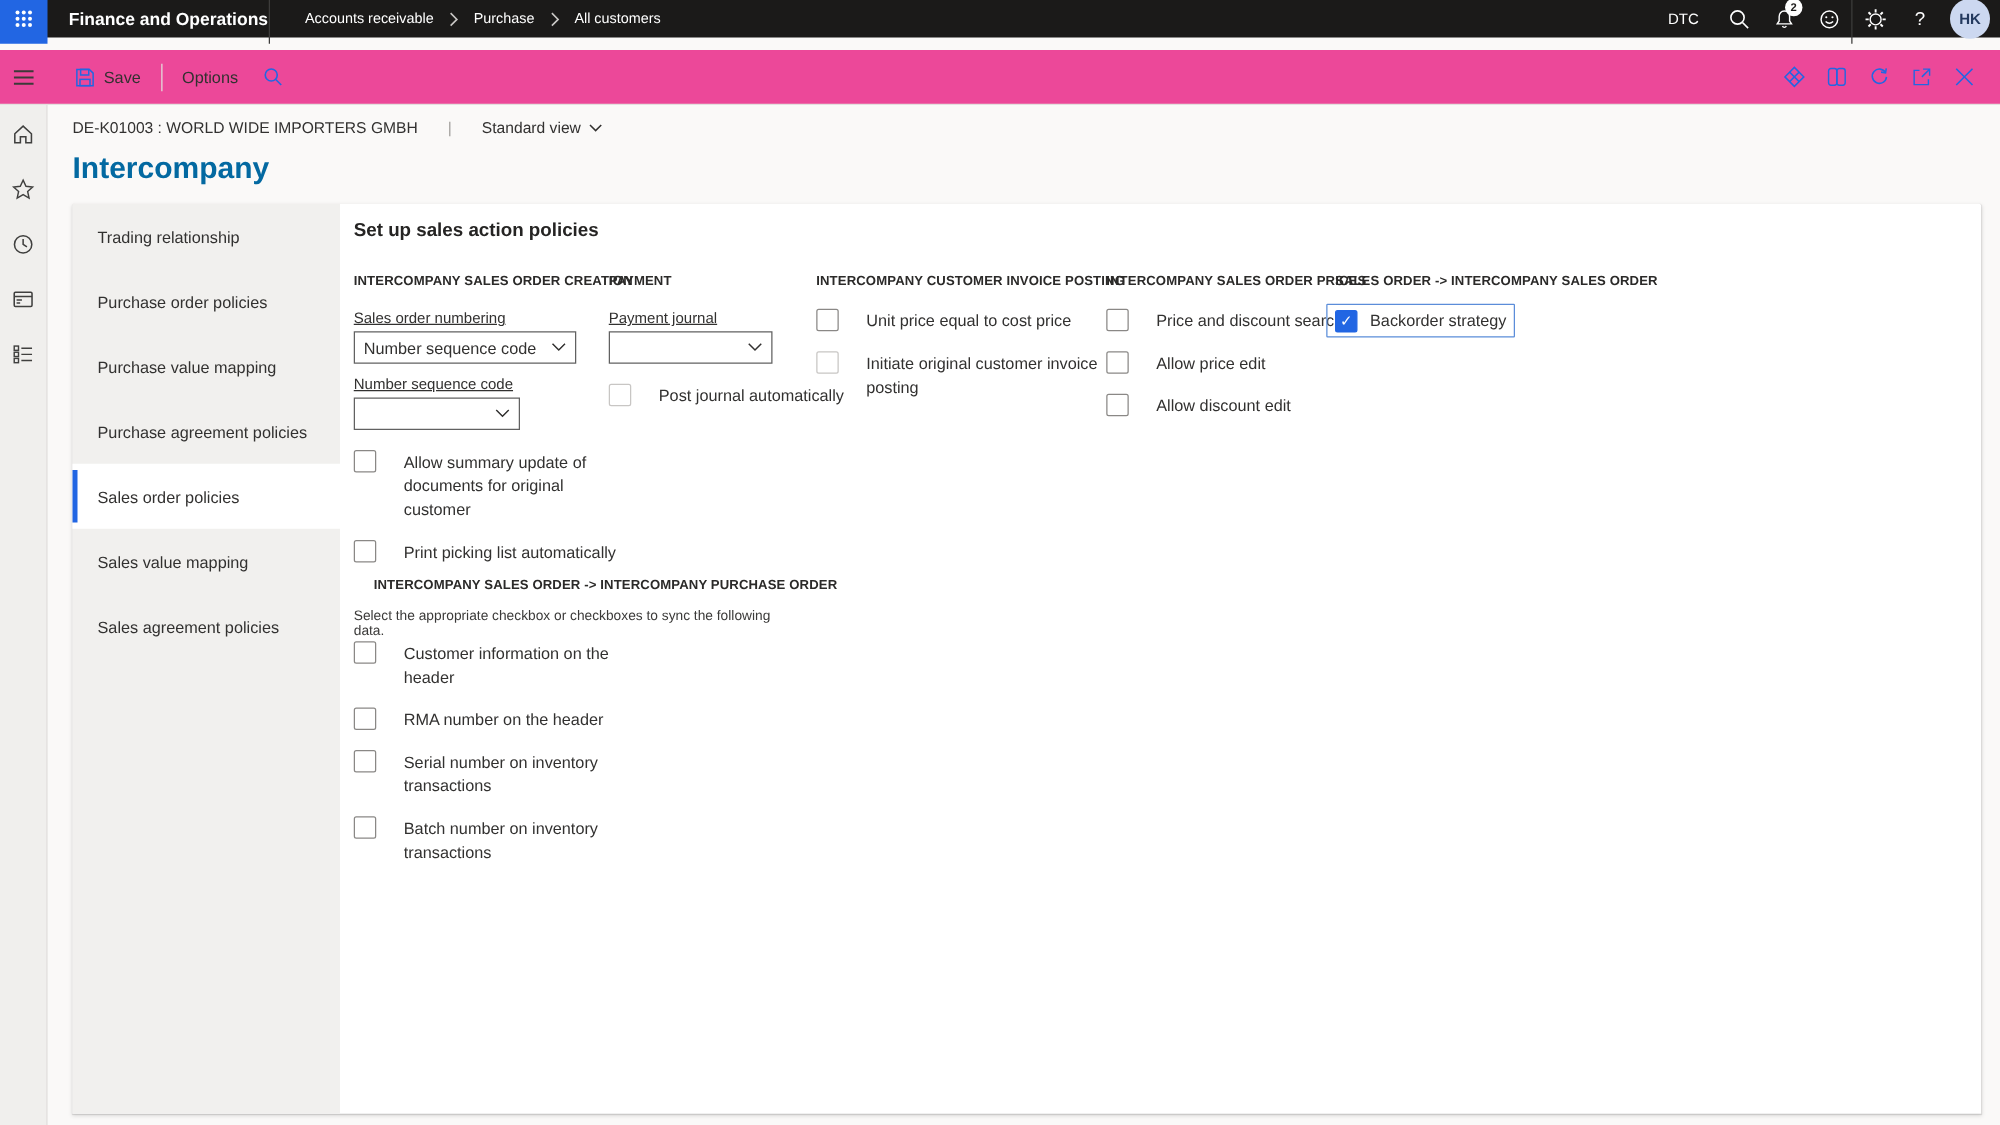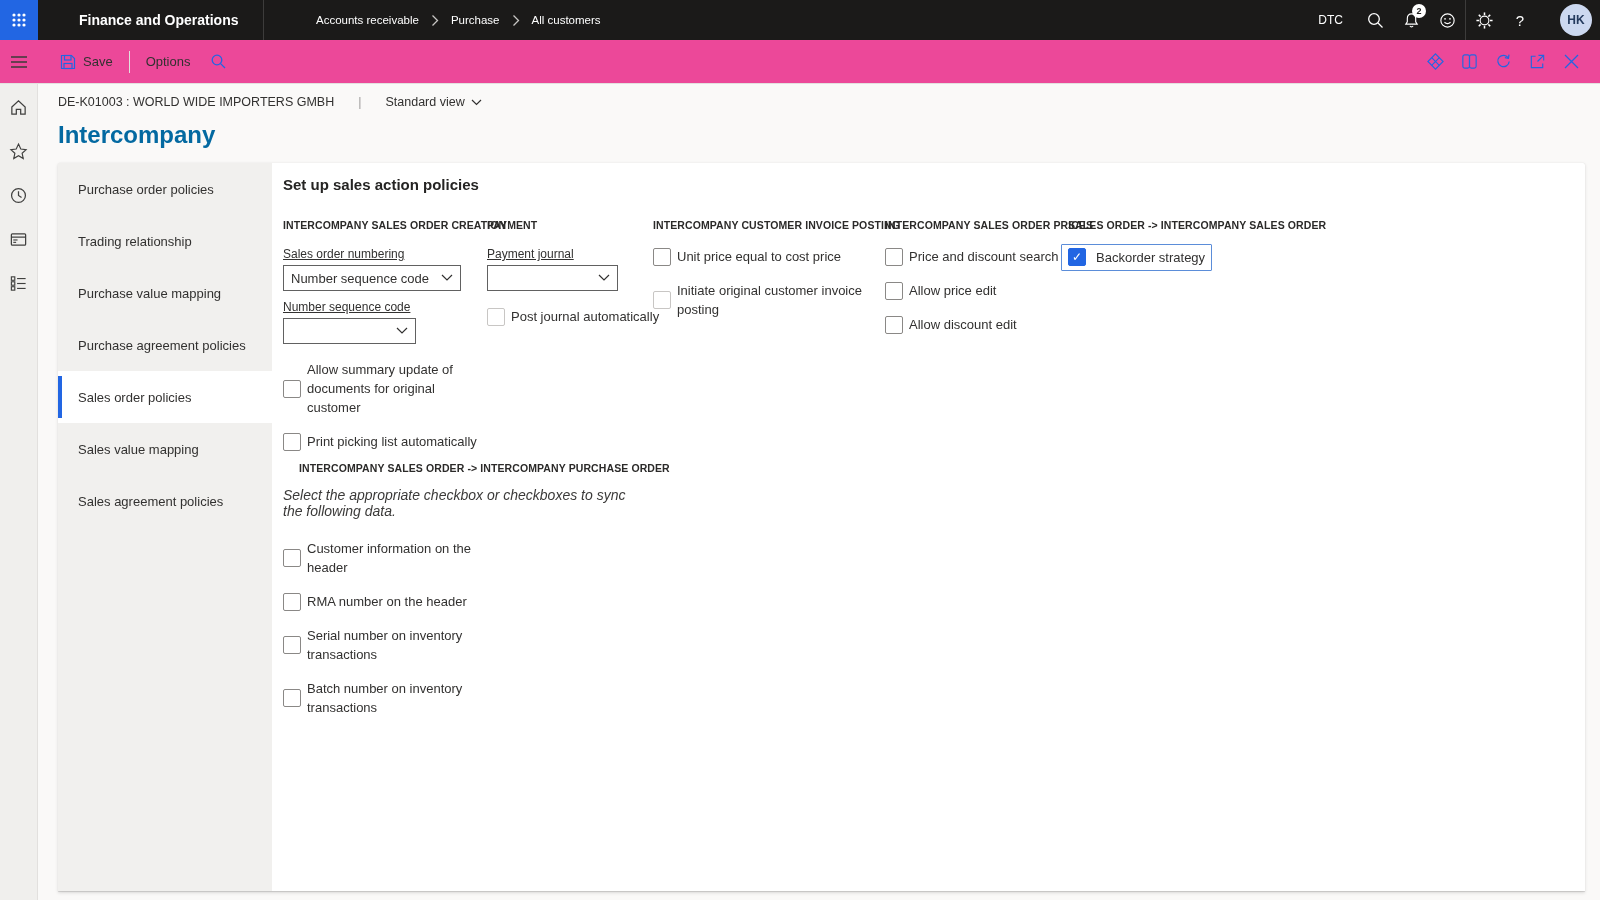--- a/index.html
+++ b/index.html
@@ -3,39 +3,39 @@
 <meta charset="utf-8">
 <style>
   * { box-sizing: border-box; margin: 0; padding: 0; }
   html,body { width:1600px; height:900px; }
   body {
     font-family:"Liberation Sans", sans-serif;
     background:#faf9f8; color:#323130;
     position:relative; overflow:hidden;
   }
   
-  .topbar { position:absolute; top:0; left:0; width:1600px; height:40px;
-    background:#1b1a19; display:flex; align-items:center; color:#fff; z-index:30;gap:24px;}
+  .topbar { position:absolute; top:0; left:0; width:1600px; height:30px;
+    background:#1b1a19; display:flex; align-items:center; color:#fff; z-index:30;}
   .waffle { width:38px; height:40px; background:#2266e3; display:flex;
     align-items:center; justify-content:center; cursor:pointer; flex:none;}
   .appname { font-size:14px; font-weight:bold; padding-left:17px; width:177px; flex:none;}
   .tb-divider { width:1px; height:40px; background:#3d3c3b; flex:none;}
   .crumbs { display:flex; align-items:center; gap:12px; margin-left:28px; font-size:11.5px;}
   .crumb { cursor:pointer; }
   .tb-right { margin-left:auto; display:flex; align-items:center; padding-right:8px;}
   .env { font-size:12px; margin-right:14px; }
   .iconbtn { width:36px; height:40px; display:flex; align-items:center;
     justify-content:center; position:relative; cursor:pointer;}
   .badge { position:absolute; top:4px; right:3px; width:14px; height:14px;
     background:#fff; color:#1b1a19; border-radius:50%; font-size:9px; font-weight:bold;
     display:flex; align-items:center; justify-content:center;}
   .qmark { font-size:15px; color:#fff; }
   .avatar { width:32px; height:32px; border-radius:50%; background:#ccd8f0;
     color:#243a5e; font-size:12px; font-weight:bold; display:flex; align-items:center;
-    justify-content:center; margin-left:22px; cursor:pointer;}
+    justify-content:center; margin-left:6px; cursor:pointer;}
   
   .cmdbar { position:absolute; top:40px; left:0; width:1600px; height:44px;
     background:#ec4899; border-bottom:1px solid #e3e1df; display:flex; align-items:center; z-index:20;}
   .hamb { width:38px; height:44px; display:flex; align-items:center; justify-content:center; cursor:pointer;}
   .cmd-left { display:flex; align-items:center; margin-left:12px; }
   .cmdbtn { display:flex; align-items:center; gap:7px; font-size:13px; color:#323130;
     padding:0 10px; height:30px; cursor:pointer;}
   .cmd-sep { width:1px; height:22px; background:#e1dfdd; margin:0 6px;}
   .cmd-right { margin-left:auto; display:flex; align-items:center; gap:8px; padding-right:16px;}
   .cmd-icon { width:26px; height:26px; display:flex; align-items:center;
@@ -70,36 +70,36 @@
   .cols { position:absolute; left:11px; top:56px; display:flex; align-items:flex-start;}
   .col { flex:none;}
   .c1{width:204px;} .c2{width:166px;} .c3{width:232px;} .c4{width:183px;} .c5{width:320px;}
   .col-header { font-size:10.5px; font-weight:bold; color:#2b2a29; white-space:nowrap;
     margin-bottom:16px; letter-spacing:.1px;}
   .flabel { font-size:12px; color:#323130; margin-bottom:4px;text-decoration:underline;}
   .combo { height:26px; border:1px solid #616161; background:#fff; display:flex;
     align-items:center; justify-content:space-between; padding:0 7px; font-size:13px;
     margin-bottom:9px; cursor:pointer;}
   .w178{width:178px;} .w133{width:133px;} .w131{width:131px;}
-  .cbrow { display:flex; gap:6px; align-items:center; margin-bottom:15px;}
+  .cbrow { display:flex; gap:22px; align-items:flex-start; margin-bottom:15px;}
   .cb { width:18px; height:18px; border:1px solid #8a8886; border-radius:2px;
     background:#fff; flex:none; cursor:pointer; display:flex; align-items:center;
     justify-content:center;}
   .cb.light { border-color:#c8c6c4;}
   .cb.checked { background:#2266e3; border-color:#2266e3;}
   .cb .tick { color:#fff; font-size:12px; line-height:1; display:none;}
   .cb.checked .tick { display:block;}
   .cbl { font-size:13px; color:#323130; line-height:19px; cursor:pointer;}
   .nowrap { white-space:nowrap;}
   .wl172 { width:172px;} .wl195 { width:195px;} .wl170 { width:170px;}
   .mt16 { margin-top:16px;}
   .focus-ring { display:inline-flex; align-items:center; gap:10px;
     border:1px solid #5b8dd9; border-radius:1px; padding:3px 6px; margin:-4px 0 0 -7px;}
   .sync { position:absolute; left:11px; top:299px; width:350px;}
-  .sync-hint { font-size:14px; color:#3b3a39; margin:13px 0 20px 0;font-style:italic;}
+  .sync-hint { font-size:11px; color:#3b3a39; margin:13px 0 2px 0;}
   svg { display:block; }
 </style>
 </head>
 <body>
 
 <header class="topbar">
   <div class="waffle">
     <span>
       <svg width="16" height="16" viewBox="0 0 16 16">
         <g fill="#ffffff">
@@ -326,24 +326,24 @@
         </svg>
     </span>
   </span>
 </div>
 <h1 class="pagetitle">Intercompany</h1>
 
 <div class="card">
 
   <nav class="tabs">
     <div class="tab">
+      <span>Trading relationship</span>
+    </div>
+    <div class="tab">
       <span>Purchase order policies</span>
-    </div>
-    <div class="tab">
-      <span>Trading relationship</span>
     </div>
     <div class="tab">
       <span>Purchase value mapping</span>
     </div>
     <div class="tab">
       <span>Purchase agreement policies</span>
     </div>
     <div class="tab selected">
       <span>Sales order policies</span>
     </div>

